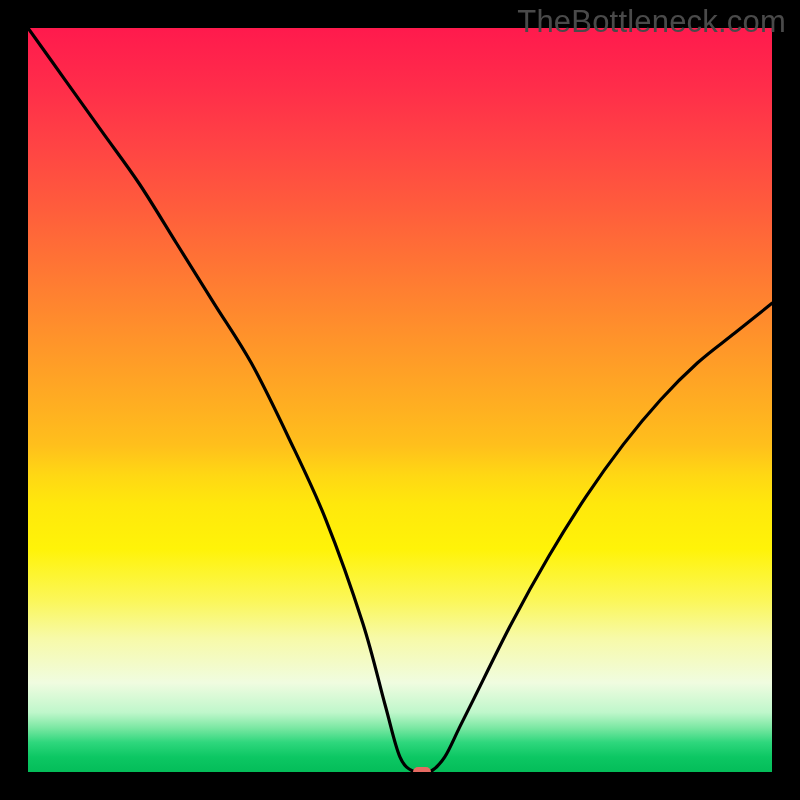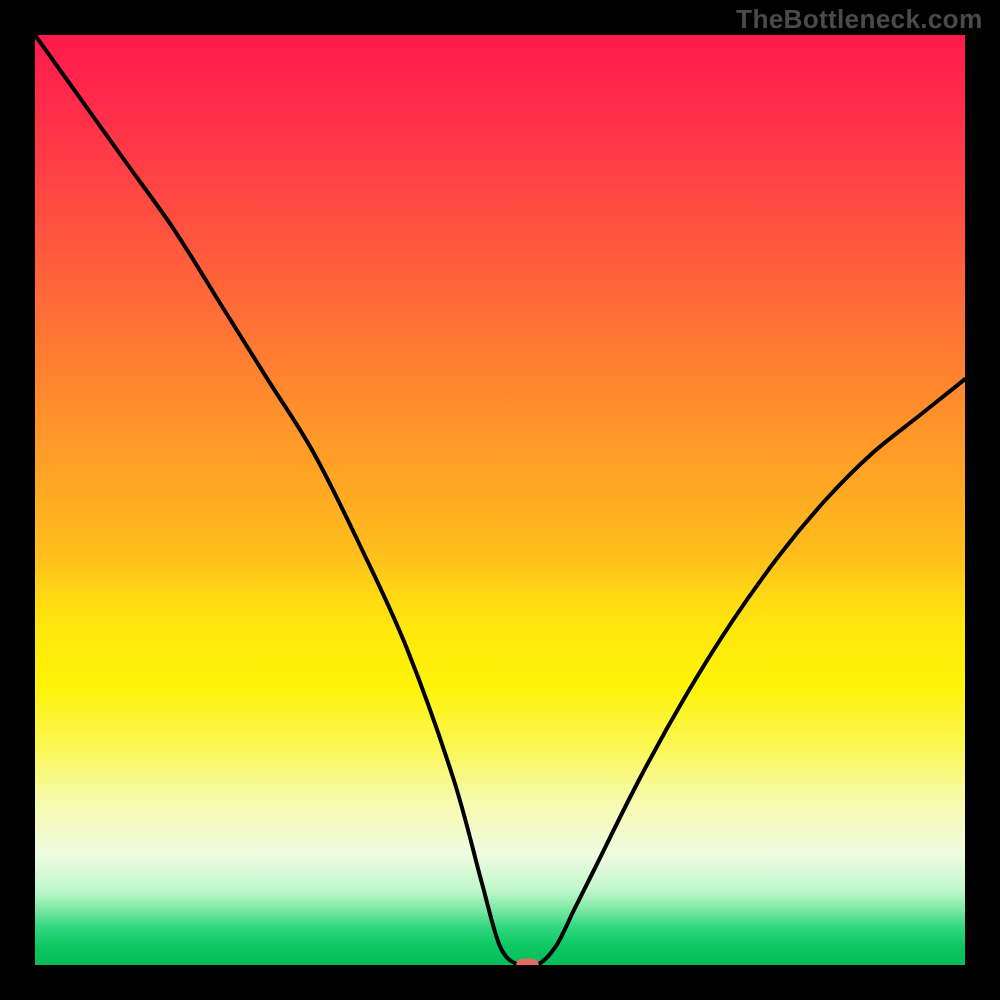--- a/index.html
+++ b/index.html
@@ -15,22 +15,22 @@
     position: relative;
     width: 800px;
     height: 800px;
     background: #000;
   }
   .watermark {
     position: absolute;
     top: 4px;
     right: 14px;
     color: #4a4a4a;
-    font-size: 21px;
-    font-weight: 700;
+    font-size: 31px;
+    font-weight: 400;
     letter-spacing: 0.2px;
     z-index: 20;
     user-select: none;
   }
   .plot {
     position: absolute;
     left: 28px;
     top: 28px;
     width: 744px;
     height: 744px;

